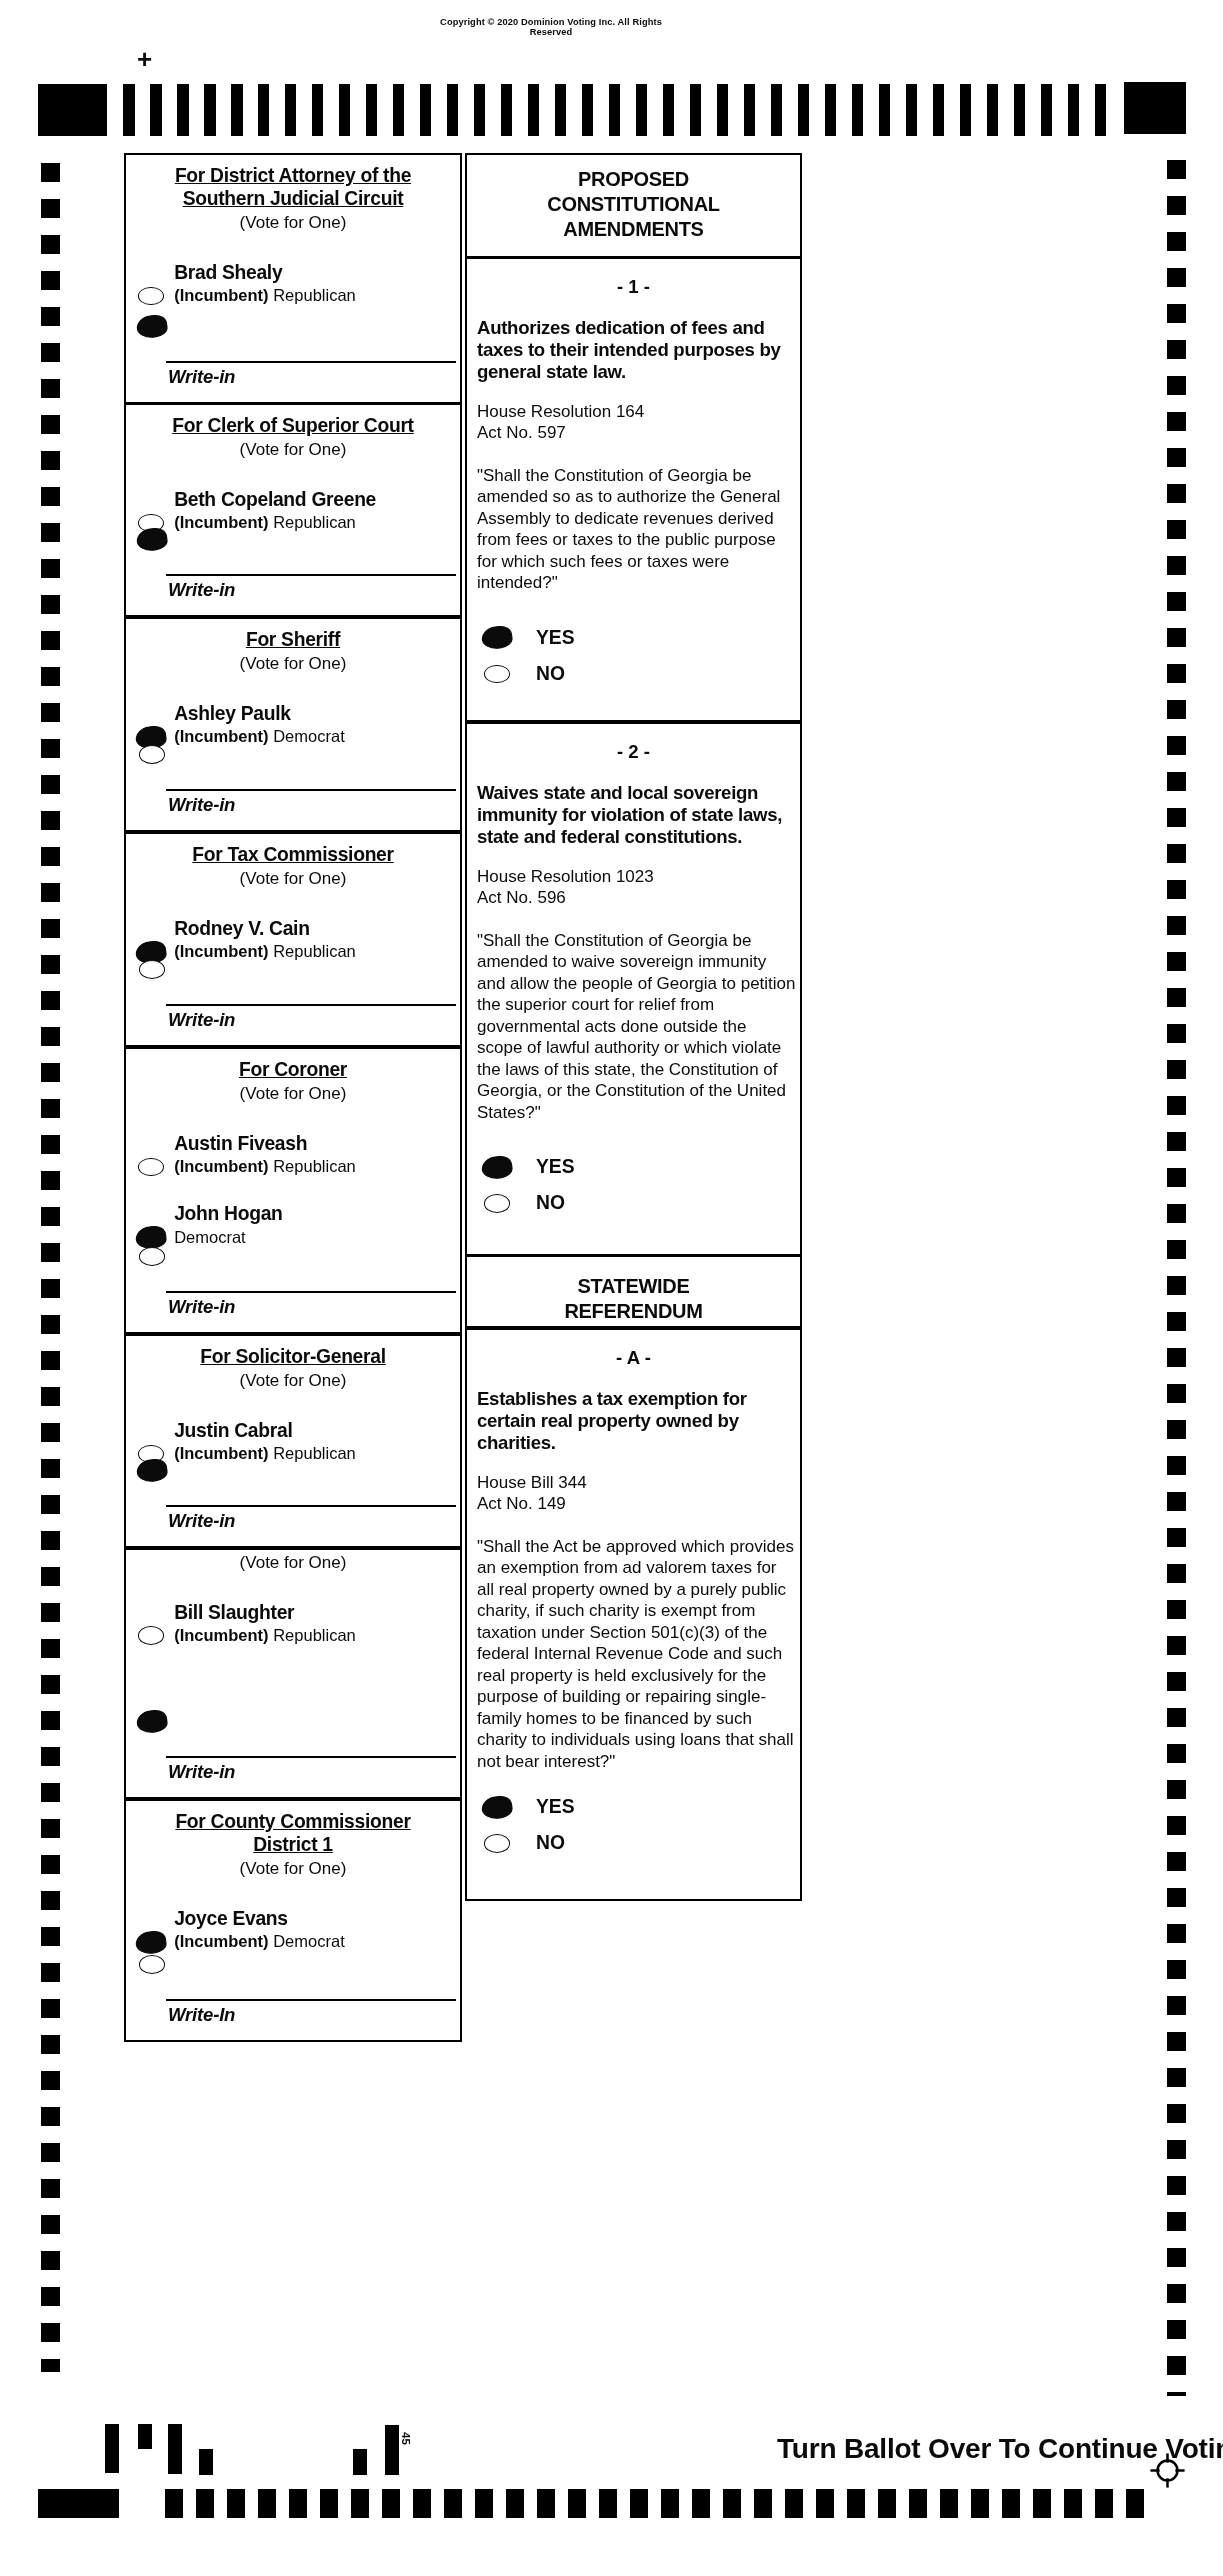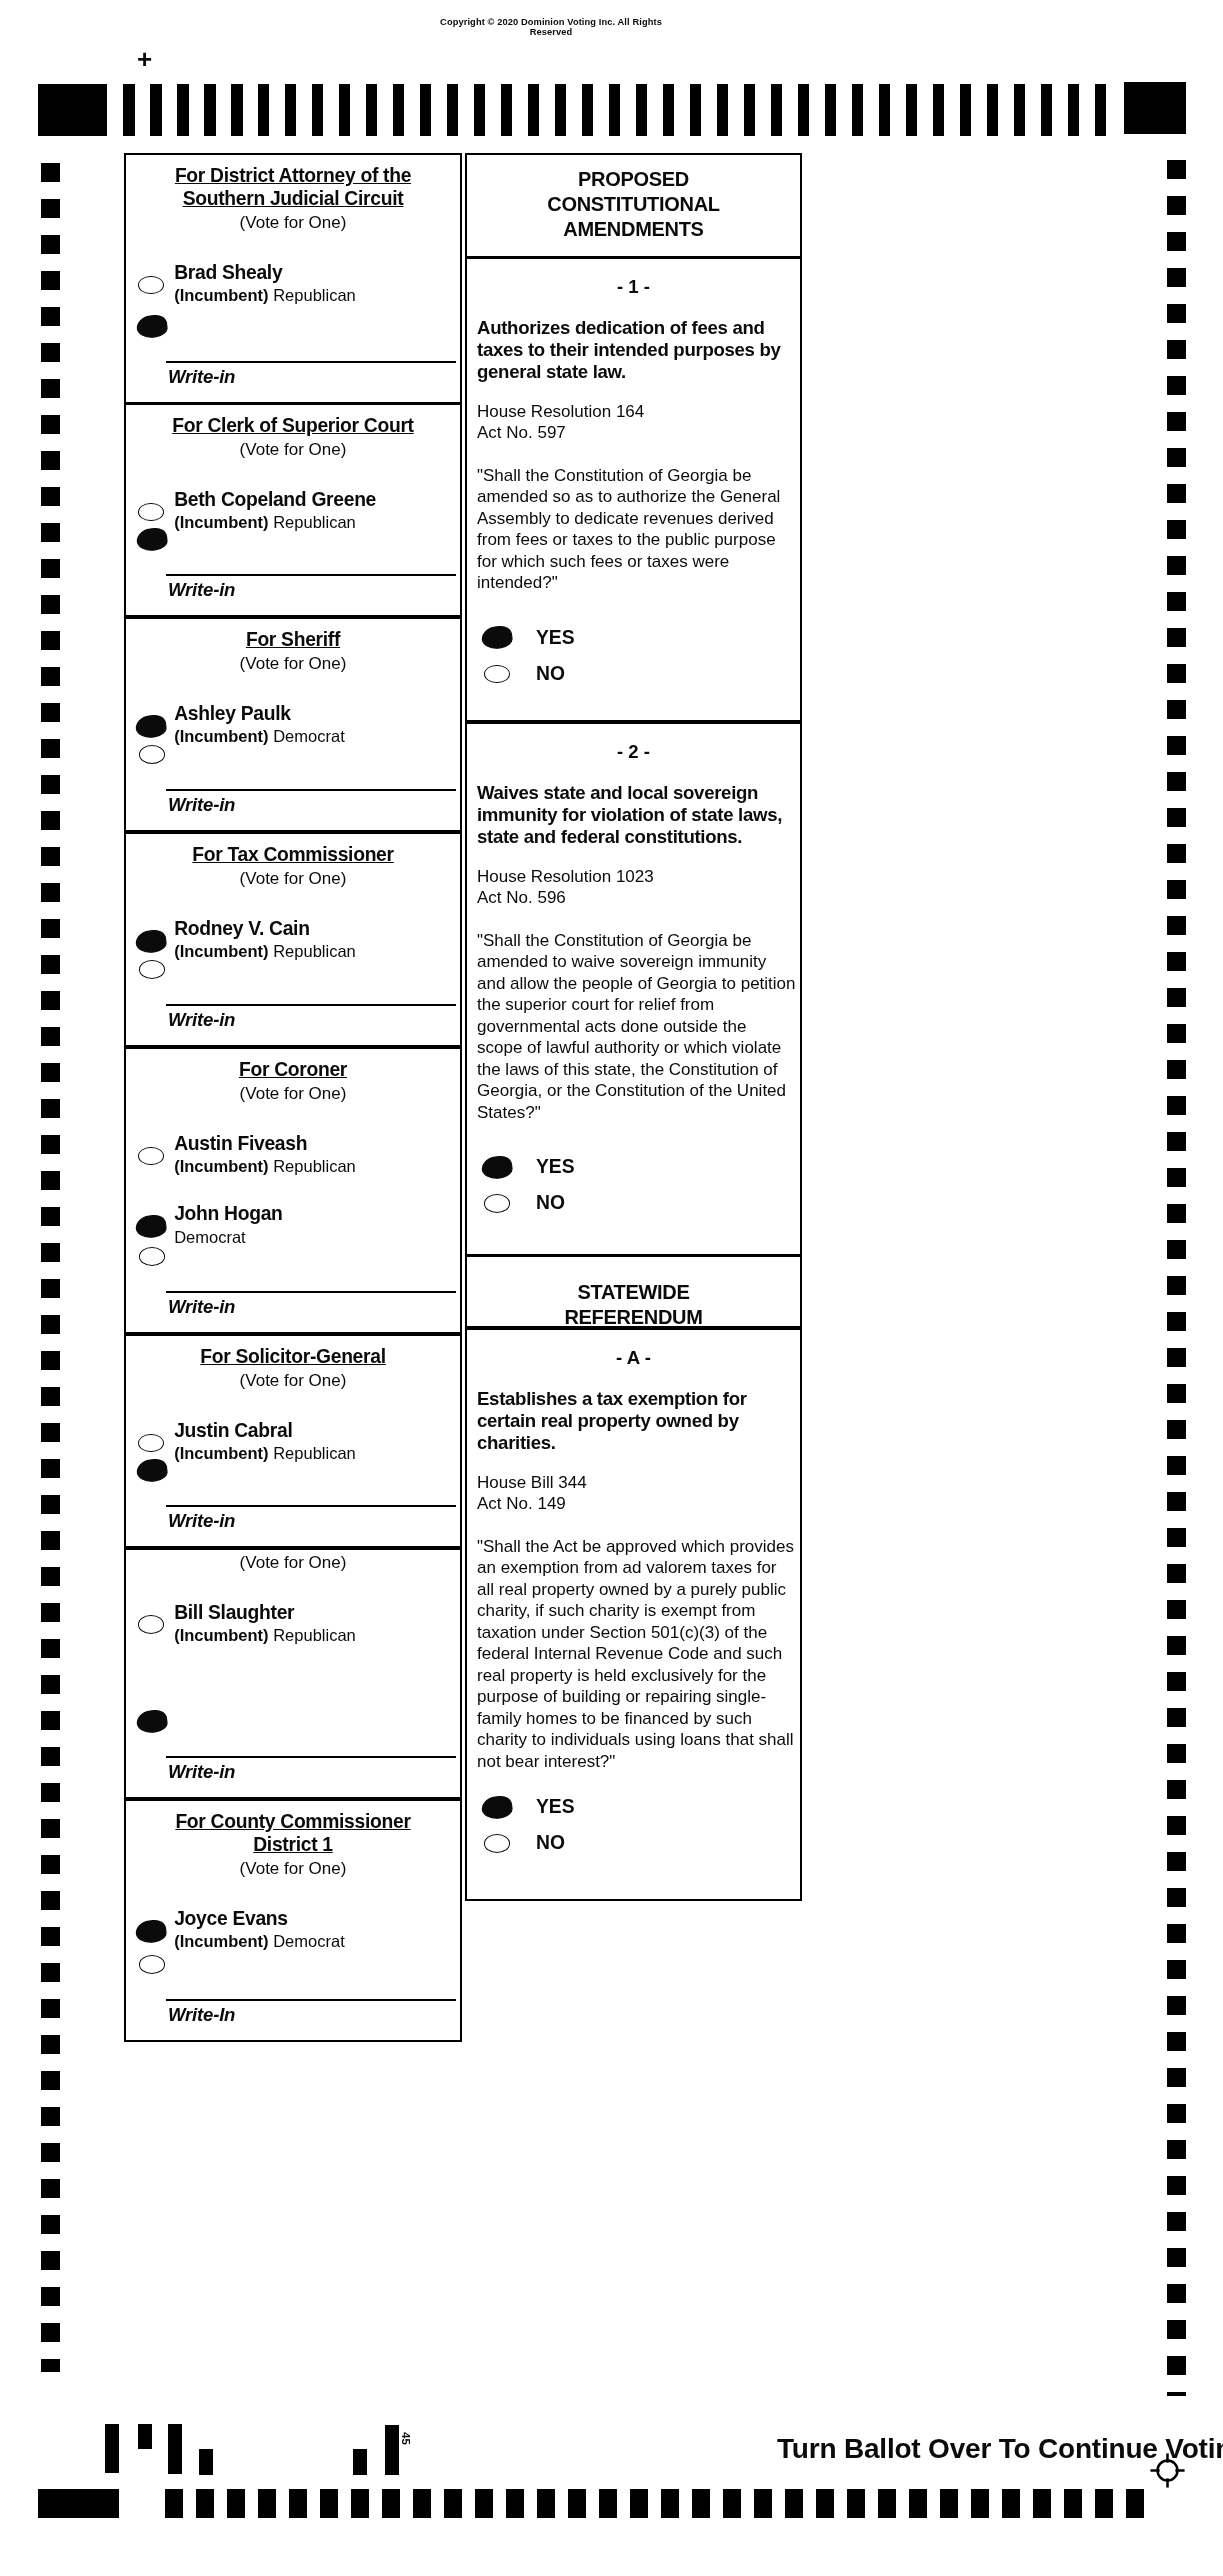--- a/index.html
+++ b/index.html
@@ -28,21 +28,21 @@
     letter-spacing:-0.2px;white-space:nowrap;}
   .crosshair{position:absolute;left:1149px;top:2452px;width:37px;height:37px;}
 
   
   .contest{position:absolute;left:124px;width:338px;border:2.1px solid #000;
     box-sizing:border-box;background:#fff;}
   .c-title{text-align:center;font-weight:bold;font-size:19.3px;line-height:23px;
     margin-top:9.3px;white-space:pre-line;letter-spacing:-0.3px;text-decoration:underline;}
   .c-sub{text-align:center;font-size:17px;margin-top:2.9px;}
   .cands{margin-top:31.5px;}
-  .cand{display:flex;align-items:center;margin:0 0 30px 11.5px;}
+  .cand{display:flex;align-items:flex-end;margin:0 0 30px 11.5px;}
   .oval{width:26px;height:18.6px;border:1.8px solid #0b0b0b;border-radius:50%;
     flex:none;display:inline-block;box-sizing:border-box;background:#fff;}
   .oval.filled{background:#0b0b0b;border-color:#0b0b0b;
     border-radius:55% 45% 50% 62% / 62% 52% 45% 55%;
     transform:rotate(-7deg) scale(1.18);}
   .cand-text{margin-left:10.7px;margin-top:-2.9px;}
   .cand-name{font-weight:bold;font-size:19.3px;letter-spacing:-0.3px;line-height:21.5px;}
   .cand-detail{font-size:16.5px;margin-top:2.9px;}
   .inc{font-weight:bold;}
   .writein{position:absolute;left:0;right:0;bottom:0;height:85px;font-style:italic;}
@@ -291,21 +291,21 @@
     <span class="oval filled"></span>
     <span class="label">YES</span>
   </div>
   <div class="m-choice no">
     <span class="oval"></span>
     <span class="label">NO</span>
   </div>
 </div>
 
 <div class="rsection" style="top:1255px;height:73px;">
-  <div class="r-header" style="padding-top:23px;">STATEWIDE
+  <div class="r-header" style="padding-top:17px;">STATEWIDE
 REFERENDUM</div>
 </div>
 
 <div class="rsection" style="top:1328px;height:573px;">
   <div class="m-number">- A -</div>
   <div class="m-summary">Establishes a tax exemption for certain real property owned by charities.</div>
   <div class="m-refs">House Bill 344
 Act No. 149</div>
   <div class="m-question">"Shall the Act be approved which provides an exemption from ad valorem taxes for all real property owned by a purely public charity, if such charity is exempt from taxation under Section 501(c)(3) of the federal Internal Revenue Code and such real property is held exclusively for the purpose of building or repairing single-family homes to be financed by such charity to individuals using loans that shall not bear interest?"</div>
   <div class="m-choice yes" style="margin-top:24px;">

